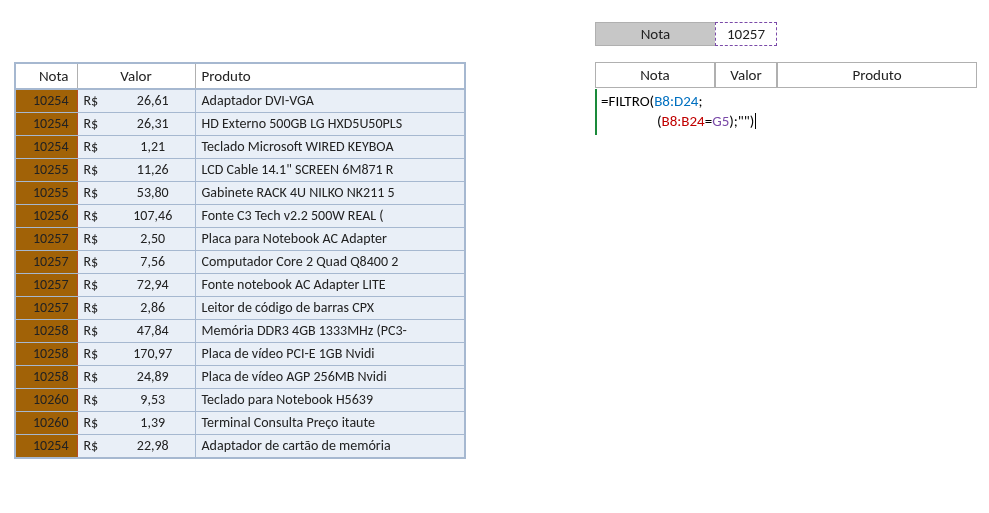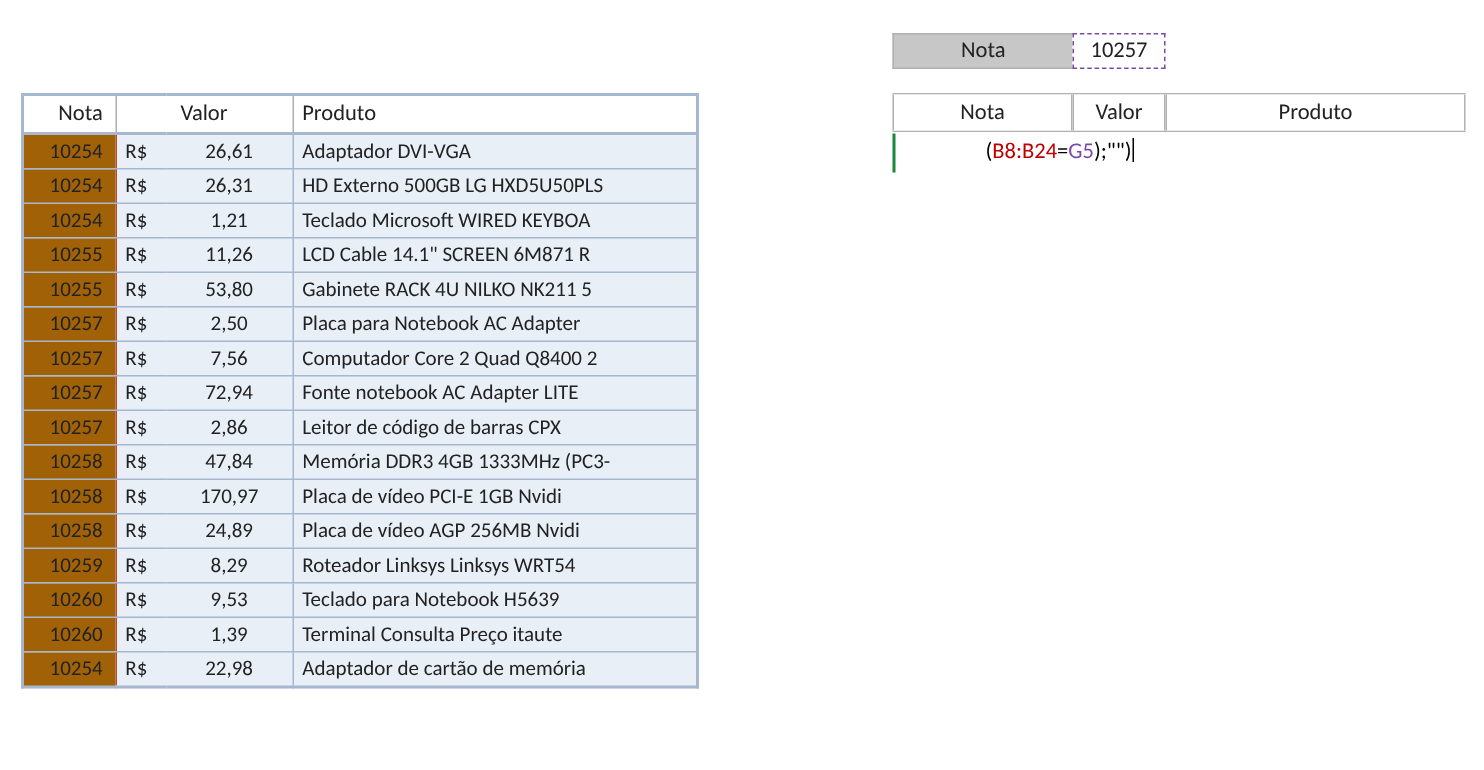--- a/index.html
+++ b/index.html
@@ -163,20 +163,26 @@
         <td class="col-val">11,26</td>
         <td class="col-prod">LCD Cable 14.1" SCREEN 6M871 R</td>
       </tr>
       <tr>
         <td class="col-nota">10255</td>
         <td class="col-cur">R$</td>
         <td class="col-val">53,80</td>
         <td class="col-prod">Gabinete RACK 4U NILKO NK211 5</td>
       </tr>
       <tr>
+        <td class="col-nota">10256</td>
+        <td class="col-cur">R$</td>
+        <td class="col-val">107,46</td>
+        <td class="col-prod">Fonte C3 Tech v2.2 500W REAL (</td>
+      </tr>
+      <tr>
         <td class="col-nota">10257</td>
         <td class="col-cur">R$</td>
         <td class="col-val">2,50</td>
         <td class="col-prod">Placa para Notebook AC Adapter</td>
       </tr>
       <tr>
         <td class="col-nota">10257</td>
         <td class="col-cur">R$</td>
         <td class="col-val">7,56</td>
         <td class="col-prod">Computador Core 2 Quad Q8400 2</td>
@@ -203,26 +209,20 @@
         <td class="col-nota">10258</td>
         <td class="col-cur">R$</td>
         <td class="col-val">170,97</td>
         <td class="col-prod">Placa de vídeo PCI-E 1GB Nvidi</td>
       </tr>
       <tr>
         <td class="col-nota">10258</td>
         <td class="col-cur">R$</td>
         <td class="col-val">24,89</td>
         <td class="col-prod">Placa de vídeo AGP 256MB Nvidi</td>
-      </tr>
-      <tr>
-        <td class="col-nota">10259</td>
-        <td class="col-cur">R$</td>
-        <td class="col-val">8,29</td>
-        <td class="col-prod">Roteador Linksys Linksys WRT54</td>
       </tr>
       <tr>
         <td class="col-nota">10260</td>
         <td class="col-cur">R$</td>
         <td class="col-val">9,53</td>
         <td class="col-prod">Teclado para Notebook H5639</td>
       </tr>
       <tr>
         <td class="col-nota">10260</td>
         <td class="col-cur">R$</td>
@@ -245,16 +245,19 @@
   </div>
 </div>
 
 <div class="right-header">
   <div class="rh-nota">Nota</div>
   <div class="rh-valor">Valor</div>
   <div class="rh-prod">Produto</div>
 </div>
 
 <div class="formula-cell">
+  <div class="l1">
+    <span class="tok-black">=</span><span class="tok-black">FILTRO</span><span class="tok-black">(</span><span class="tok-blue">B8:D24</span><span class="tok-black">;</span>
+  </div>
   <div class="l2">
     <span class="tok-black">(</span><span class="tok-red">B8:B24</span><span class="tok-black">=</span><span class="tok-pur">G5</span><span class="tok-black">);</span><span class="tok-black">""</span><span class="tok-black">)</span><span class="caret"></span>
   </div>
 </div>
 
 </body></html>

